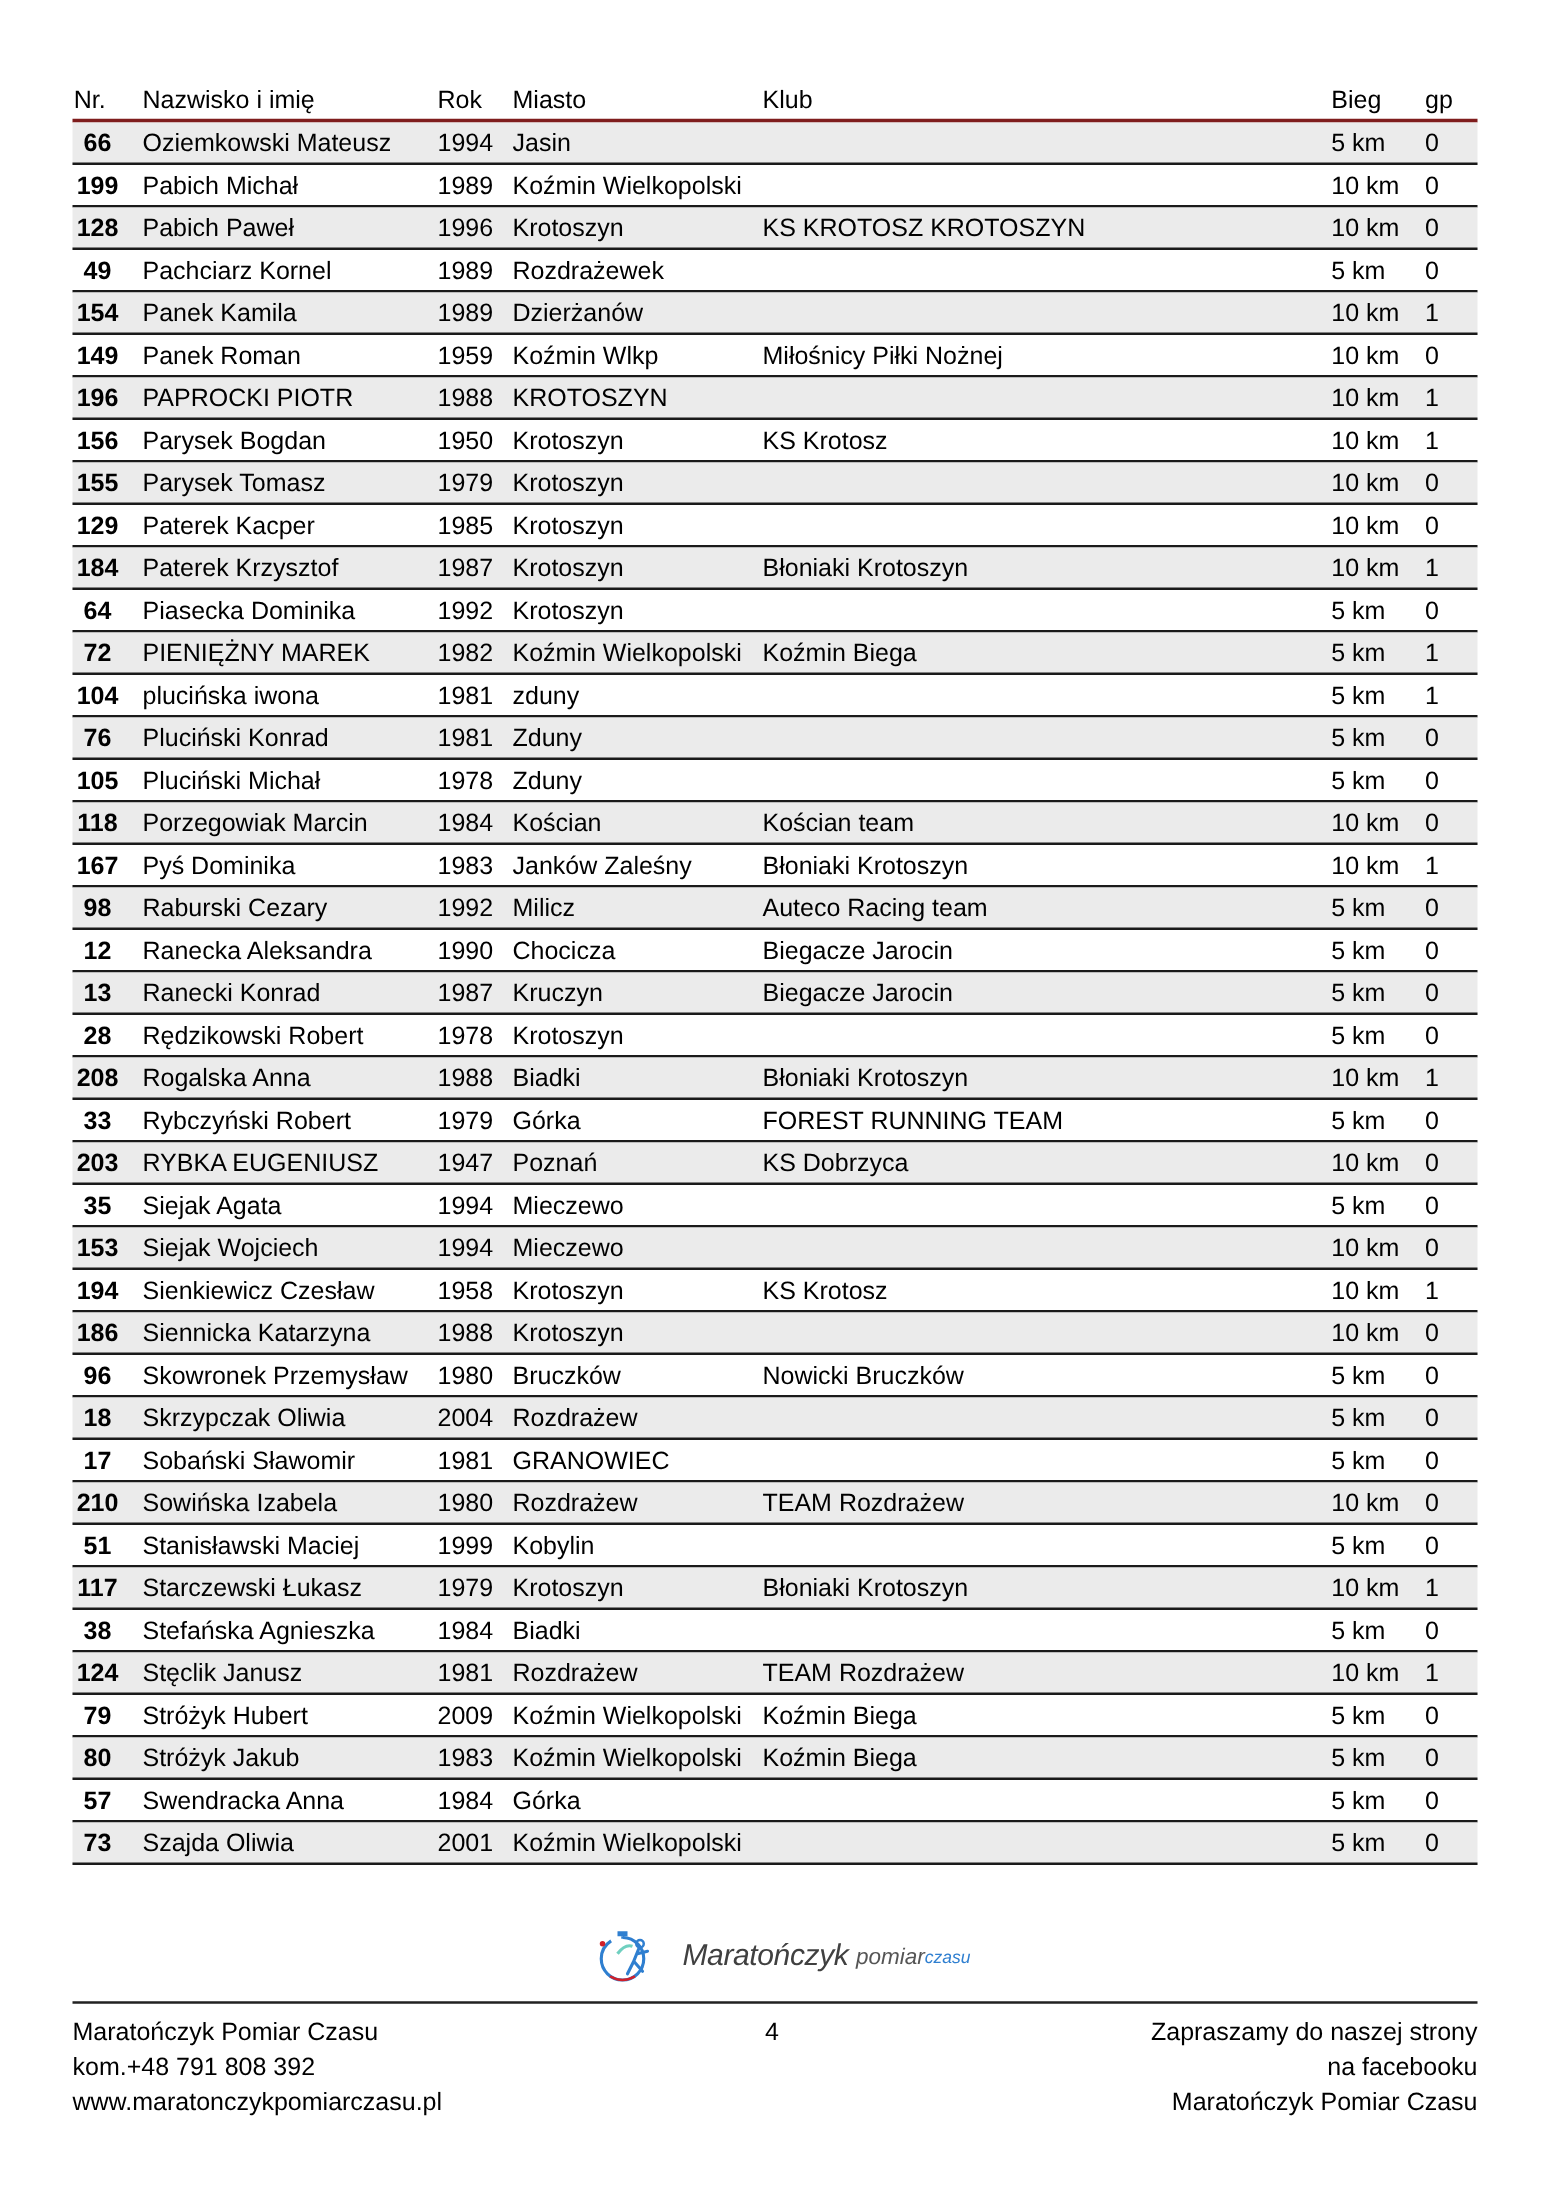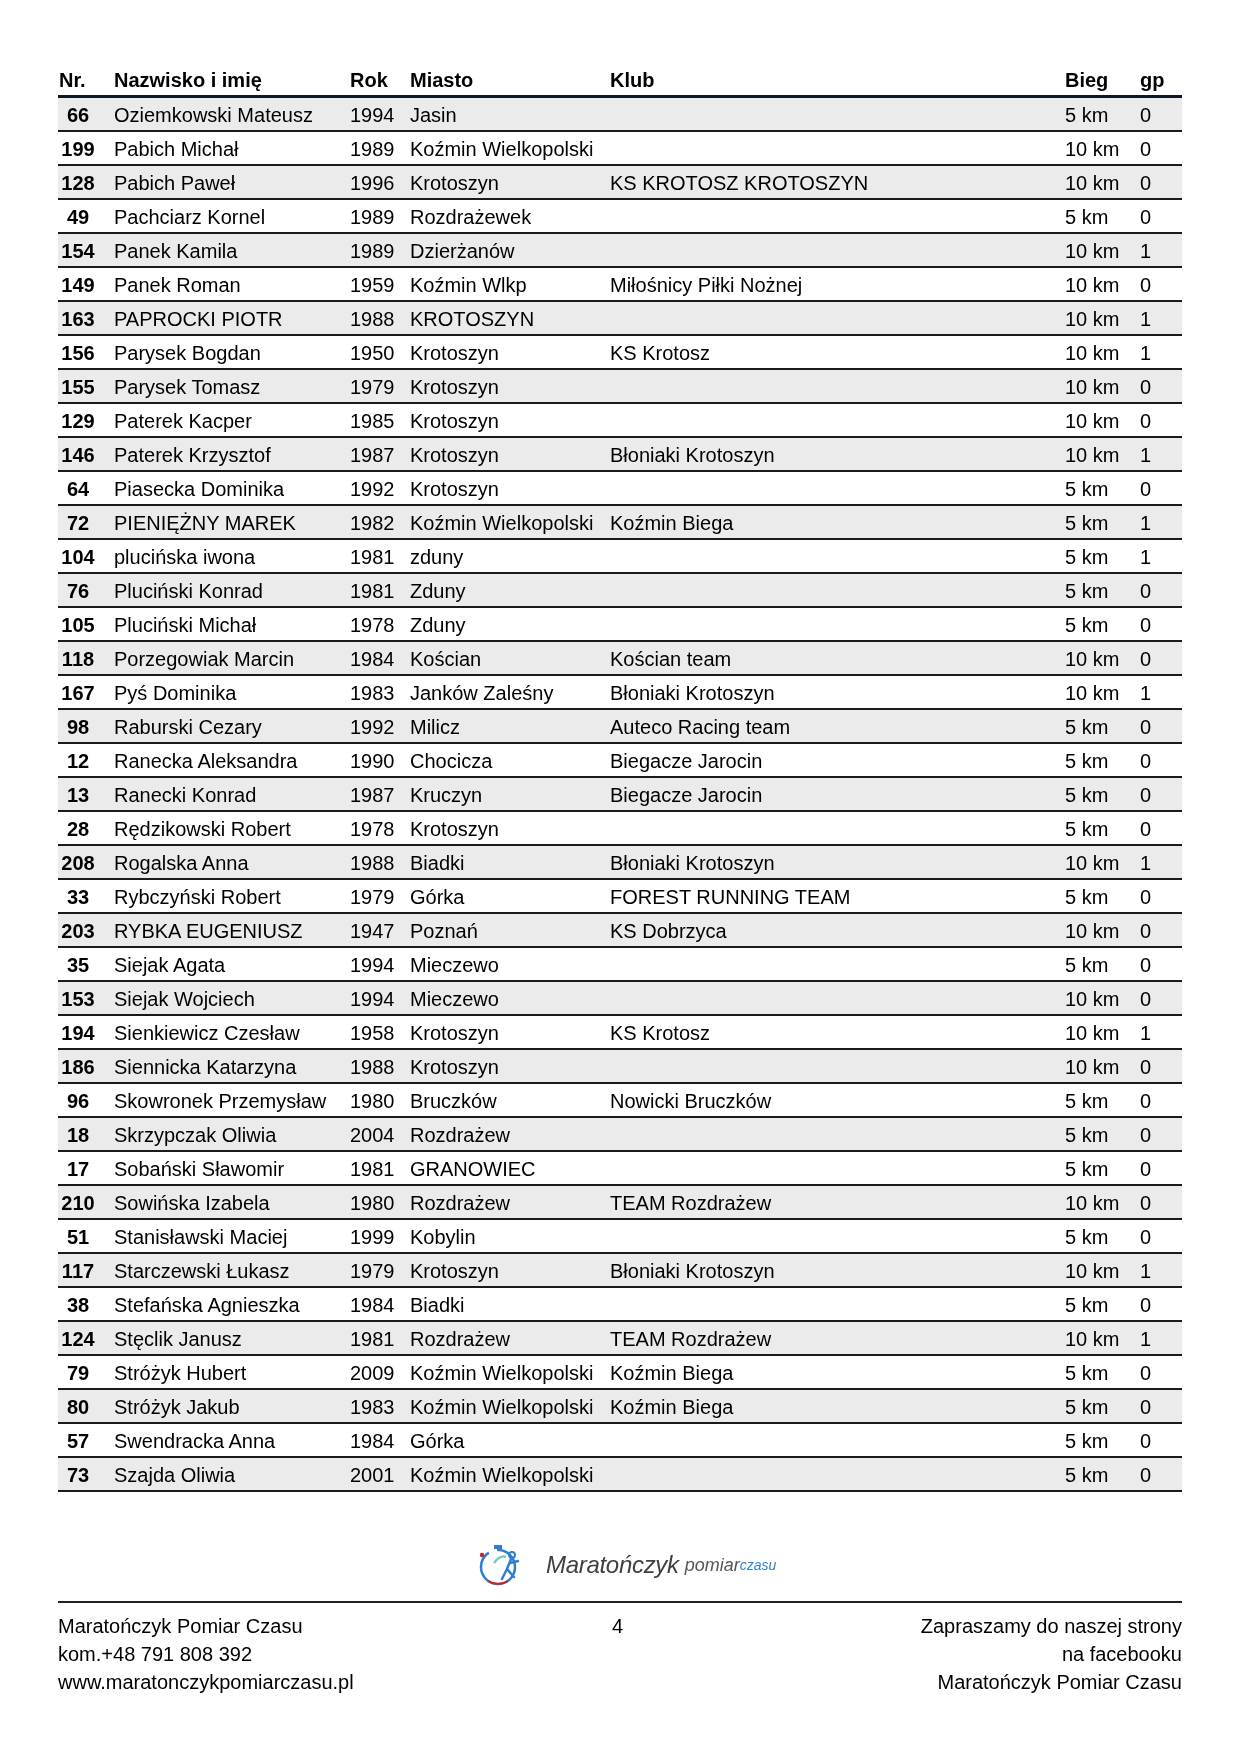--- a/index.html
+++ b/index.html
@@ -1,20 +1,20 @@
 <!DOCTYPE html>
 <html><head>
   <meta charset="utf-8">
   <style>
     html, body { margin: 0; padding: 0; background: #ffffff; }
     body { width: 1241px; height: 1754px; position: relative; font-family: "Liberation Sans", sans-serif; color: #000; overflow: hidden; }
     .page { position: absolute; left: 0; top: 0; width: 1241px; height: 1754px; }
 
     .table { position: absolute; left: 58px; top: 66px; width: 1124px; }
-    .thead { position: relative; height: 29px; border-bottom: 3px solid #0f172a; font-weight: bold; }
+    .thead { position: relative; height: 29px; border-bottom: 3px solid #7f1d1d; }
     .thead span { position: absolute; top: 3px; font-size: 20px; }
     .row { position: relative; height: 32px; border-bottom: 2.2px solid #1a1a1a; padding-left: 12px; }
     .row.shaded { background: #ebebeb; }
     .row span, .thead span { white-space: nowrap; }
     .row span { position: absolute; top: 6px; font-size: 20px; line-height: 22px; }
     .c-nr { left: 0; width: 40px; text-align: center; }
     .row .c-nr { font-weight: bold; }
     .c-name { left: 56px; }
     .c-rok { left: 292px; }
     .c-city { left: 352px; }
@@ -100,21 +100,21 @@
         <div class="row">
           <span class="c-nr">149</span>
           <span class="c-name">Panek Roman</span>
           <span class="c-rok">1959</span>
           <span class="c-city">Koźmin Wlkp</span>
           <span class="c-club">Miłośnicy Piłki Nożnej</span>
           <span class="c-bieg">10 km</span>
           <span class="c-gp">0</span>
         </div>
         <div class="row shaded">
-          <span class="c-nr">163</span>
+          <span class="c-nr">196</span>
           <span class="c-name">PAPROCKI PIOTR</span>
           <span class="c-rok">1988</span>
           <span class="c-city">KROTOSZYN</span>
           <span class="c-club"></span>
           <span class="c-bieg">10 km</span>
           <span class="c-gp">1</span>
         </div>
         <div class="row">
           <span class="c-nr">156</span>
           <span class="c-name">Parysek Bogdan</span>
@@ -136,21 +136,21 @@
         <div class="row">
           <span class="c-nr">129</span>
           <span class="c-name">Paterek Kacper</span>
           <span class="c-rok">1985</span>
           <span class="c-city">Krotoszyn</span>
           <span class="c-club"></span>
           <span class="c-bieg">10 km</span>
           <span class="c-gp">0</span>
         </div>
         <div class="row shaded">
-          <span class="c-nr">146</span>
+          <span class="c-nr">184</span>
           <span class="c-name">Paterek Krzysztof</span>
           <span class="c-rok">1987</span>
           <span class="c-city">Krotoszyn</span>
           <span class="c-club">Błoniaki Krotoszyn</span>
           <span class="c-bieg">10 km</span>
           <span class="c-gp">1</span>
         </div>
         <div class="row">
           <span class="c-nr">64</span>
           <span class="c-name">Piasecka Dominika</span>

